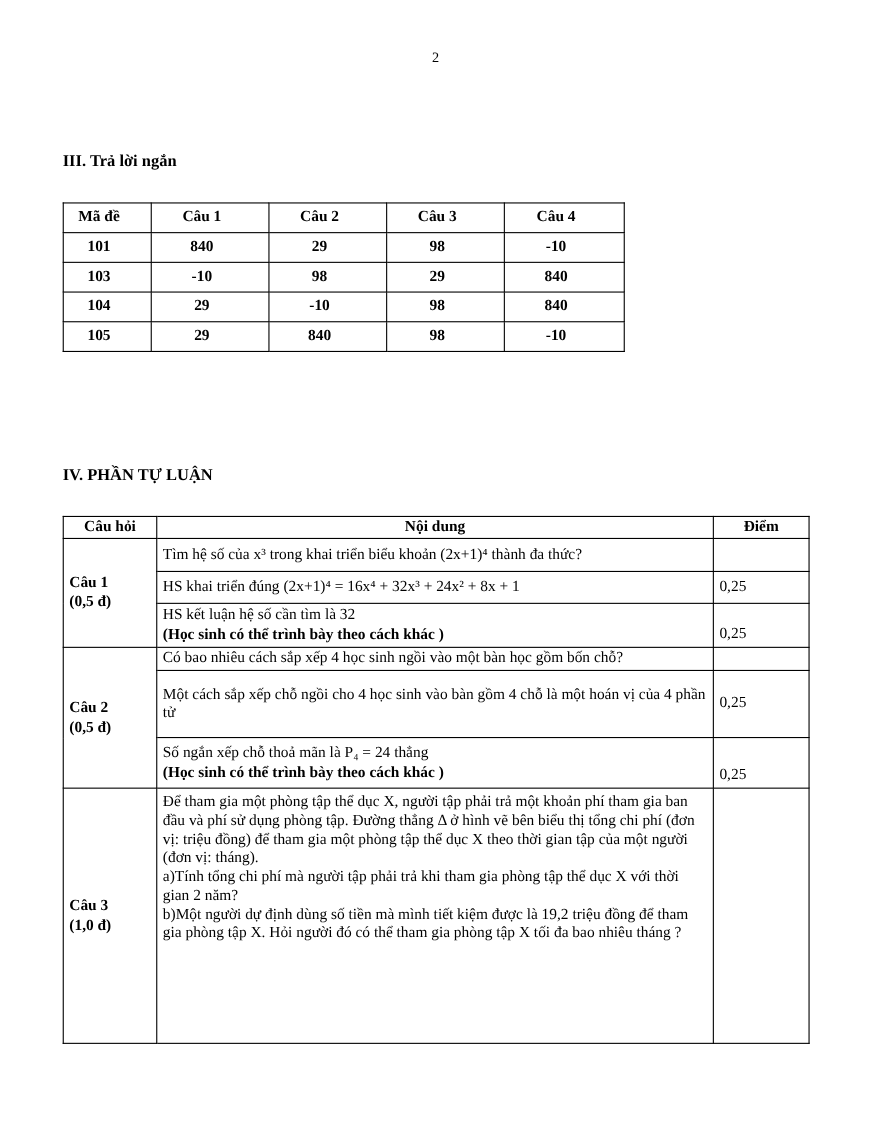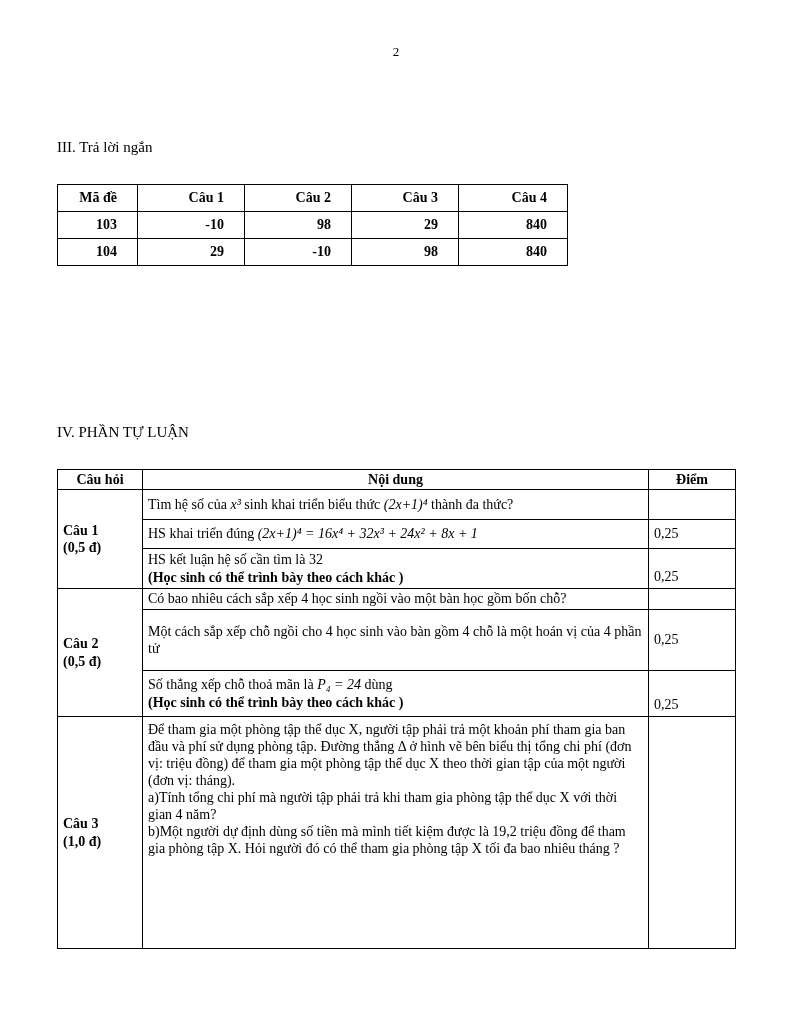--- a/index.html
+++ b/index.html
@@ -8,30 +8,30 @@
     width: 792px; height: 1024px;
     background: #ffffff;
     font-family: "Liberation Serif", serif;
     color: #000;
     font-size: 14px;
   }
   .page { position: relative; width: 792px; height: 1024px; background: #fff; overflow: hidden; }
 
   .page-number { position: absolute; top: 44px; left: 0; width: 792px; text-align: center; font-size: 13px; }
 
-  .sec-title { position: absolute; left: 57px; font-weight: 400; font-size: 15px; }
+  .sec-title { position: absolute; left: 57px; font-weight: 700; font-size: 15px; }
   .sec3-title { top: 139px; }
   .sec4-title { top: 424px; }
 
   table { border-collapse: collapse; table-layout: fixed; }
   td { border: 1px solid #000; overflow: hidden; }
 
   
   .t3 { position: absolute; left: 57px; top: 184px; font-weight: 700; font-size: 14px; }
-  .t3 td { height: 27px; padding: 0 20px 0 5px; vertical-align: middle; text-align: right; }
+  .t3 td { height: 27px; padding: 0 20px 0 5px; vertical-align: middle; text-align: center; }
   .t3 col.c0 { width: 80px; }
   .t3 col.c1, .t3 col.c2, .t3 col.c3 { width: 107px; }
   .t3 col.c4 { width: 109px; }
 
   
   .t4 { position: absolute; left: 57px; top: 469px; width: 678px; font-size: 14px; }
   .t4 col.q  { width: 85px; }
   .t4 col.n  { width: 506px; }
   .t4 col.s  { width: 87px; }
   .t4 td { padding: 1px 5px; vertical-align: middle; }
@@ -43,21 +43,21 @@
   .t4 tr.h21 { height: 21px; }
   .t4 tr.h61 { height: 61px; }
   .t4 tr.h46 { height: 46px; }
   .t4 tr.h232 { height: 232px; }
   .qcell { font-weight: 700; vertical-align: middle; padding-left: 5px; line-height: 1.25; }
   .content { line-height: 1.25; }
   .content.top { vertical-align: top; padding-top: 4px; }
   .score { vertical-align: middle; }
   .score.bottom { vertical-align: bottom; padding-bottom: 3px; }
   .note { font-weight: 700; }
-  .math { font-style: italic; }
+  .math { }
   .para { line-height: 17px; }
 </style>
 </head>
 <body>
 
 <div class="page">
 
   <div class="page-number">2</div>
 
   <div class="sec-title sec3-title">III. Trả lời ngắn</div>
@@ -72,32 +72,46 @@
       </colgroup>
     <tbody>
         <tr>
       <td>Mã đề</td>
       <td>Câu 1</td>
       <td>Câu 2</td>
       <td>Câu 3</td>
       <td>Câu 4</td>
     </tr>
     <tr>
+      <td>101</td>
+      <td>840</td>
+      <td>29</td>
+      <td>98</td>
+      <td>-10</td>
+    </tr>
+    <tr>
       <td>103</td>
       <td>-10</td>
       <td>98</td>
       <td>29</td>
       <td>840</td>
     </tr>
     <tr>
       <td>104</td>
       <td>29</td>
       <td>-10</td>
       <td>98</td>
       <td>840</td>
+    </tr>
+    <tr>
+      <td>105</td>
+      <td>29</td>
+      <td>840</td>
+      <td>98</td>
+      <td>-10</td>
     </tr>
   </tbody>
     </table>
 
   <div class="sec-title sec4-title">IV. PHẦN TỰ LUẬN</div>
 
   <table class="t4">
     <colgroup>
         <col class="q">
         <col class="n">
@@ -109,21 +123,21 @@
       <td>Câu hỏi</td>
       <td>Nội dung</td>
       <td>Điểm</td>
     </tr>
 
     <tr class="h30">
       <td class="qcell" rowspan="3">
         <div>Câu 1</div>
         <div>(0,5 đ)</div>
       </td>
-      <td class="content"><span>Tìm hệ số của </span><span class="math">x³</span><span> sinh khai triển biểu thức </span><span class="math">(2x+1)⁴</span><span> thành đa thức?</span></td>
+      <td class="content"><span>Tìm hệ số của </span><span class="math">x³</span><span> trong khai triển biểu khoản </span><span class="math">(2x+1)⁴</span><span> thành đa thức?</span></td>
       <td class="score"></td>
     </tr>
     <tr class="h29">
       <td class="content"><span>HS khai triển đúng </span><span class="math">(2x+1)⁴ = 16x⁴ + 32x³ + 24x² + 8x + 1</span></td>
       <td class="score">0,25</td>
     </tr>
     <tr class="h40">
       <td class="content">
         <div>HS kết luận hệ số cần tìm là 32</div>
         <div class="note">(Học sinh có thể trình bày theo cách khác )</div>
@@ -138,34 +152,34 @@
       </td>
       <td class="content">Có bao nhiêu cách sắp xếp 4 học sinh ngồi vào một bàn học gồm bốn chỗ?</td>
       <td class="score"></td>
     </tr>
     <tr class="h61">
       <td class="content">Một cách sắp xếp chỗ ngồi cho 4 học sinh vào bàn gồm 4 chỗ là một hoán vị của 4 phần tử</td>
       <td class="score">0,25</td>
     </tr>
     <tr class="h46">
       <td class="content">
-        <div><span>Số thẳng xếp chỗ thoả mãn là </span><span class="math">P₄ = 24</span><span> dùng</span></div>
+        <div><span>Số ngắn xếp chỗ thoả mãn là </span><span class="math">P₄ = 24</span><span> thẳng</span></div>
         <div class="note">(Học sinh có thể trình bày theo cách khác )</div>
       </td>
       <td class="score bottom">0,25</td>
     </tr>
 
     <tr class="h232">
       <td class="qcell">
         <div>Câu 3</div>
         <div>(1,0 đ)</div>
       </td>
       <td class="content top">
         <div class="para"> Để tham gia một phòng tập thể dục X, người tập phải trả một khoản phí tham gia ban đầu và phí sử dụng phòng tập. Đường thẳng Δ ở hình vẽ bên biểu thị tổng chi phí (đơn vị: triệu đồng) để tham gia một phòng tập thể dục X theo thời gian tập của một người (đơn vị: tháng).</div>
-        <div class="para">a)Tính tổng chi phí mà người tập phải trả khi tham gia phòng tập thể dục X với thời gian 4 năm?</div>
+        <div class="para">a)Tính tổng chi phí mà người tập phải trả khi tham gia phòng tập thể dục X với thời gian 2 năm?</div>
         <div class="para">b)Một người dự định dùng số tiền mà mình tiết kiệm được là 19,2 triệu đồng để tham gia phòng tập X. Hỏi người đó có thể tham gia phòng tập X tối đa bao nhiêu tháng ?</div>
       </td>
       <td class="score"></td>
     </tr>
   </tbody>
     </table>
 
 </div>
 
 </body></html>

